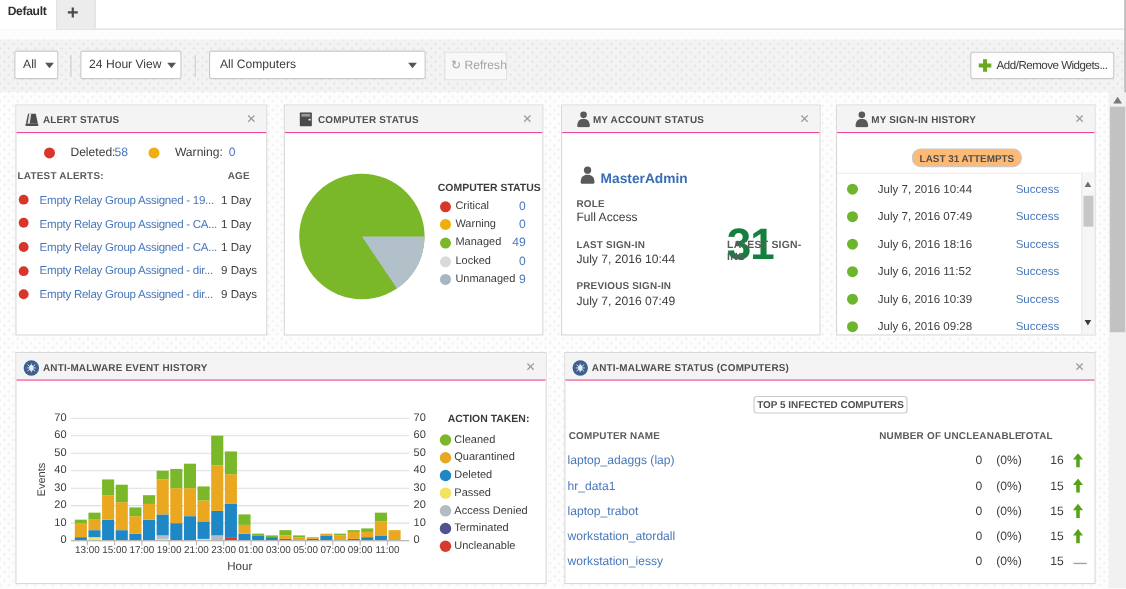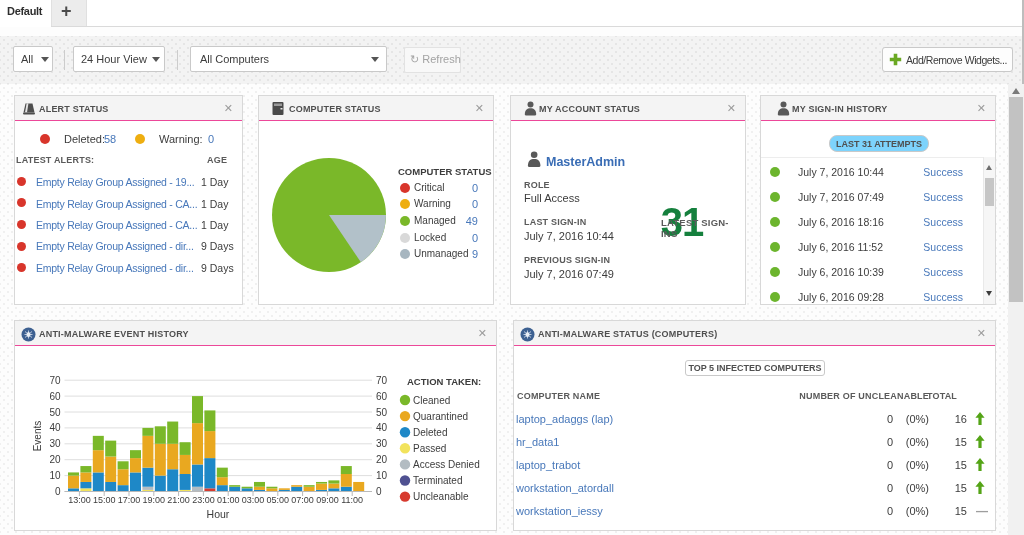--- a/index.html
+++ b/index.html
@@ -141,21 +141,21 @@
 
 <div class="widget" style="left:760px;top:95px;width:236px;height:210px;">
 <div class="whead">
   <div style="position:absolute;left:16px;top:5px;"><svg width="13" height="15" viewBox="0 0 13 15">
 <circle cx="6.5" cy="3.4" r="3" fill="#595959"></circle>
 <path d="M0.8 13.5 C0.8 8.8 3.2 7.2 6.5 7.2 C9.8 7.2 12.2 8.8 12.2 13.5 Q12.2 14.6 10.8 14.6 L2.2 14.6 Q0.8 14.6 0.8 13.5 Z" fill="#595959"></path>
 </svg></div>
   <div class="ttl" style="left:31px;">MY SIGN-IN HISTORY</div>
       <div class="x">✕</div>
 </div>
-<div class="abs" style="left:68px;top:39px;width:100px;height:17px;background:#7dd3fc;border:1px solid #c9c9c9;border-radius:8px;text-align:center;font-size:9px;font-weight:bold;color:#4f4f4f;line-height:16px;">LAST 31 ATTEMPTS</div>
+<div class="abs" style="left:68px;top:39px;width:100px;height:17px;background:#fdba74;border:1px solid #c9c9c9;border-radius:8px;text-align:center;font-size:9px;font-weight:bold;color:#4f4f4f;line-height:16px;">LAST 31 ATTEMPTS</div>
 <div class="abs" style="left:0;top:61px;width:234px;height:1px;background:#ededed;"></div>
 <div style="position:absolute;left:9px;top:71px;width:10px;height:10px;border-radius:50%;background:#6cb52d;"></div>
 <div style="position:absolute;left:37px;top:70px;font-size:10.5px;white-space:nowrap;color:#3c3c3c;">July 7, 2016 10:44</div>
 <div style="position:absolute;left:126px;top:70px;width:76px;text-align:right;font-size:10.5px;color:#4878ba;">Success</div>
 <div style="position:absolute;left:9px;top:96px;width:10px;height:10px;border-radius:50%;background:#6cb52d;"></div>
 <div style="position:absolute;left:37px;top:95px;font-size:10.5px;white-space:nowrap;color:#3c3c3c;">July 7, 2016 07:49</div>
 <div style="position:absolute;left:126px;top:95px;width:76px;text-align:right;font-size:10.5px;color:#4878ba;">Success</div>
 <div style="position:absolute;left:9px;top:121px;width:10px;height:10px;border-radius:50%;background:#6cb52d;"></div>
 <div style="position:absolute;left:37px;top:120px;font-size:10.5px;white-space:nowrap;color:#3c3c3c;">July 6, 2016 18:16</div>
 <div style="position:absolute;left:126px;top:120px;width:76px;text-align:right;font-size:10.5px;color:#4878ba;">Success</div>

